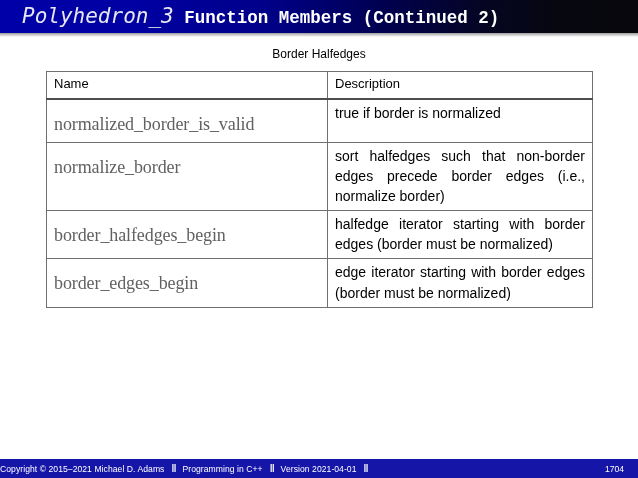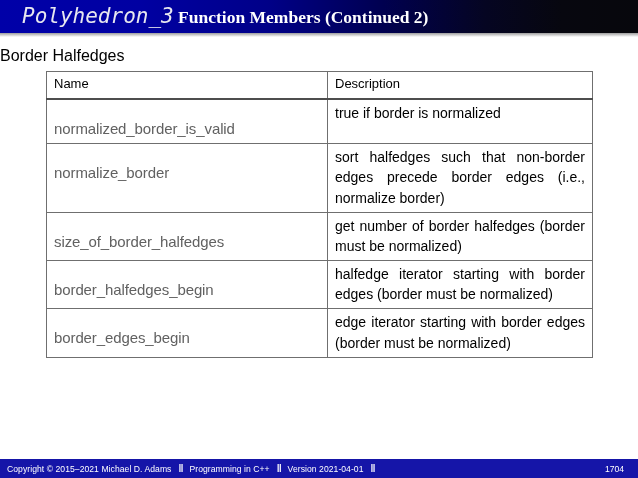--- a/index.html
+++ b/index.html
@@ -45,33 +45,34 @@
     line-height: 1;
   }
   .title-mono {
     font-family: "DejaVu Sans Mono", monospace;
     font-size: 21px;
     color: #e7e7ef;
     letter-spacing: 0px;
     font-style: italic;
   }
   .title-rest {
-    font-family: Liberation Serif, serif;
+    font-family: Liberation Mono, monospace;
     font-size: 17.5px;
     font-weight: bold;
     color: #ffffff;
   }
 
   
   #table-caption {
     position: absolute;
     left: 0;
     top: 47px;
     width: 638px;
-    font-size: 16px;
+    text-align: center;
+    font-size: 12px;
     color: #000000;
   }
 
   
   #members-table {
     position: absolute;
     left: 46px;
     top: 71px;
     width: 546px;
     border-collapse: collapse;
@@ -92,26 +93,26 @@
   }
   #members-table thead th {
     text-align: left;
     font-weight: normal;
     font-size: 13px;
     padding-top: 3px;
     padding-bottom: 4px;
     border-bottom: 2px solid #4d4d4d;
   }
   #members-table td.name-cell {
-    font-family: Liberation Sans, sans-serif;
-    font-size: 15px;
+    font-family: Liberation Serif, serif;
+    font-size: 18px;
     color: #616161;
     letter-spacing: -0.1px;
     white-space: nowrap;
-    padding-top: 18px;
+    padding-top: 12px;
   }
   #members-table td.desc-cell {
     text-align: justify;
     text-align-last: left;
     hyphens: manual;
     color: #000000;
   }
 
   
   #footer-bar {
@@ -121,21 +122,20 @@
     width: 638px;
     height: 19px;
     background: #1515a8;
     display: flex;
     align-items: center;
     justify-content: space-between;
   }
   #footer-left {
     display: flex;
     align-items: center;
-    padding-left: 7px;
     white-space: nowrap;
   }
   .footer-text {
     font-size: 8.6px;
     color: #ffffff;
     letter-spacing: 0.05px;
   }
   .footer-sep {
     font-size: 10px;
     font-weight: bold;
@@ -173,24 +173,20 @@
     </tr>
   </thead>
   <tbody>
     <tr>
       <td class="name-cell">normalized_border_is_valid</td>
       <td class="desc-cell">true if border is normalized</td>
     </tr>
     <tr>
       <td class="name-cell">normalize_border</td>
       <td class="desc-cell">sort halfedges such that non-border edges precede border edges (i.e., normalize border)</td>
-    </tr>
-    <tr>
-      <td class="name-cell">size_of_border_halfedges</td>
-      <td class="desc-cell">get number of border halfedges (border must be normalized)</td>
     </tr>
     <tr>
       <td class="name-cell">border_halfedges_begin</td>
       <td class="desc-cell">halfedge iterator starting with border edges (border must be normalized)</td>
     </tr>
     <tr>
       <td class="name-cell">border_edges_begin</td>
       <td class="desc-cell">edge iterator starting with border edges (border must be normalized)</td>
     </tr>
   </tbody>

